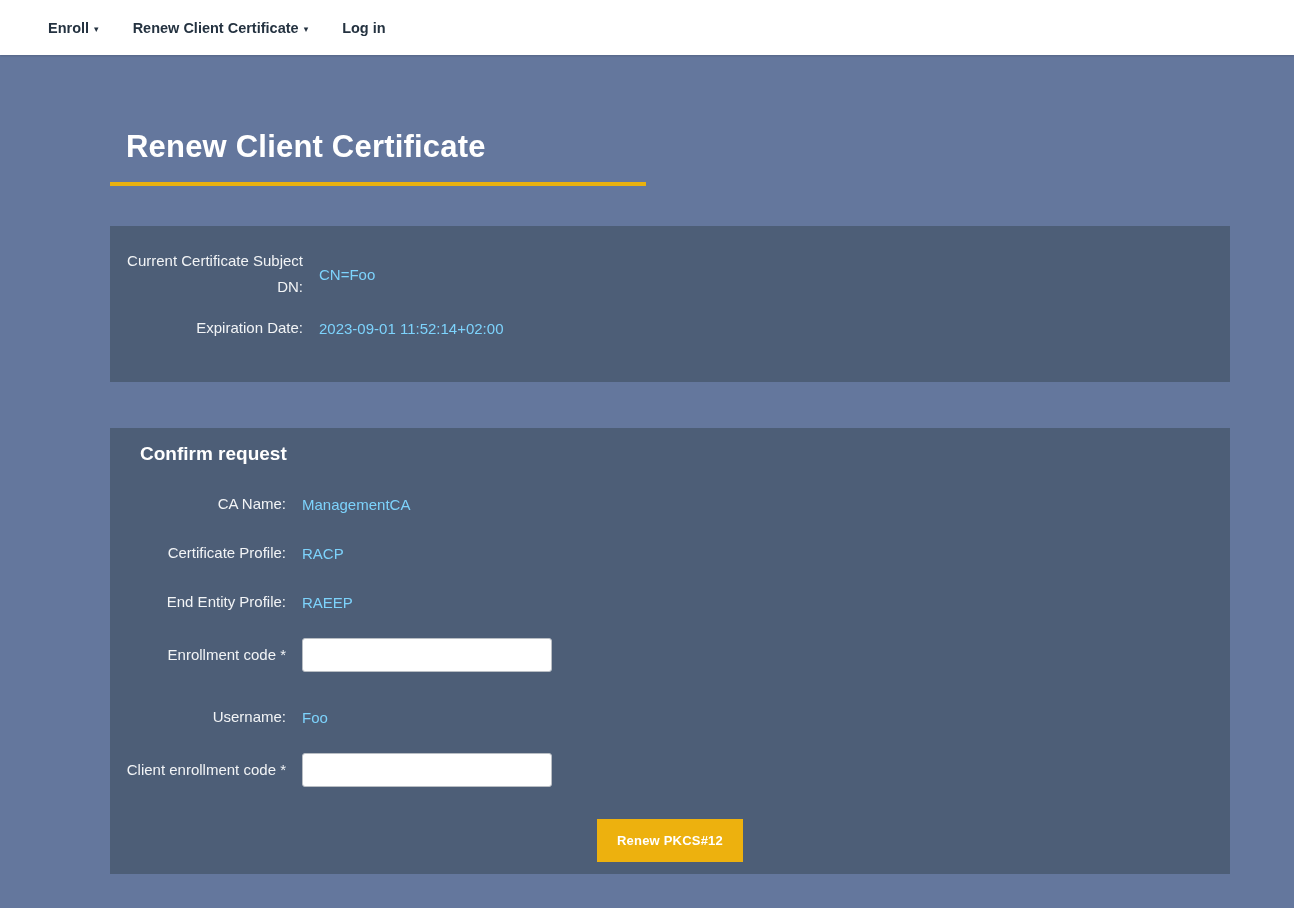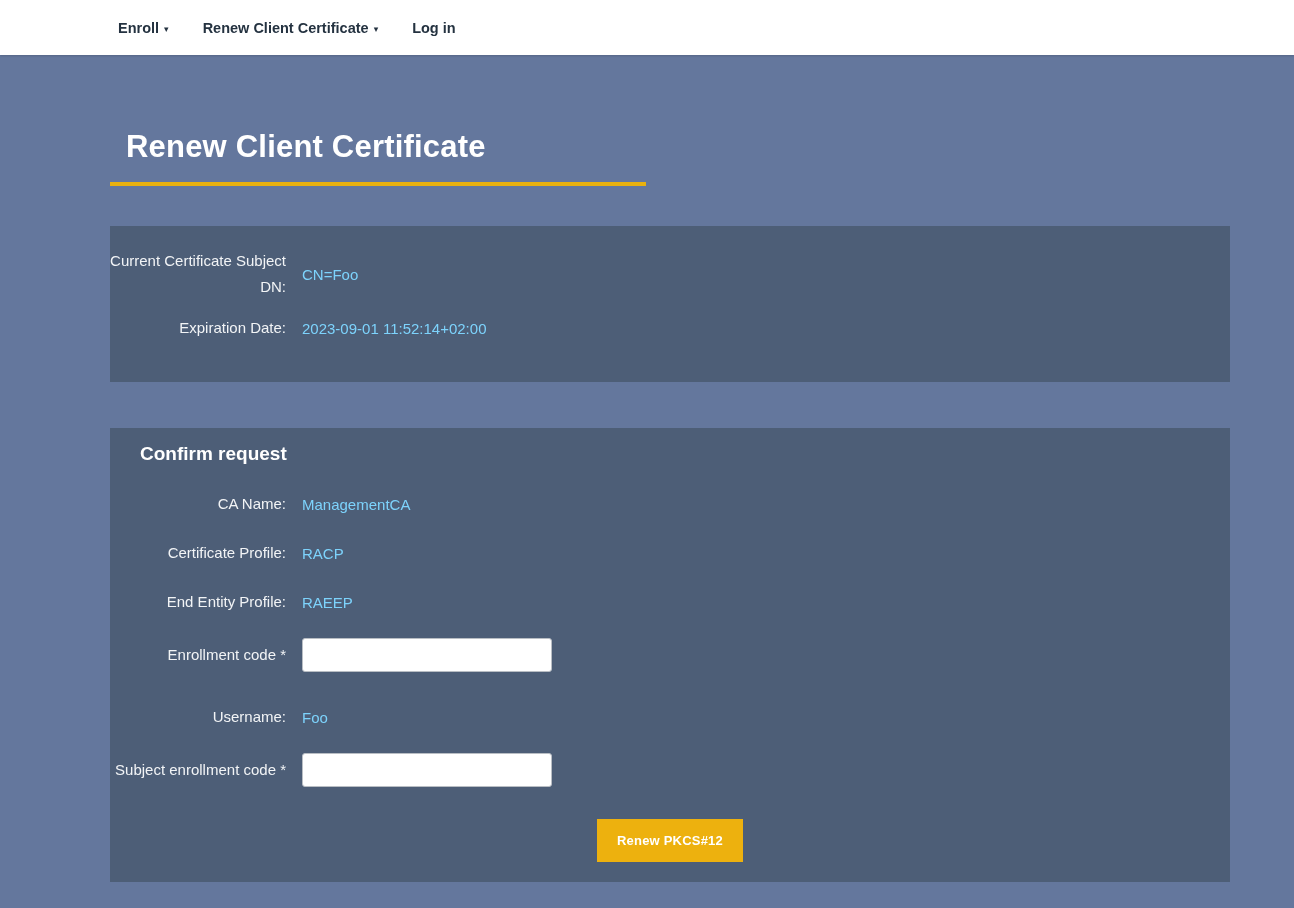--- a/index.html
+++ b/index.html
@@ -10,21 +10,21 @@
     font-family: "Liberation Sans", "DejaVu Sans", sans-serif;
   }
   body { width: 1294px; min-height: 908px; }
 
   
   .navbar {
     background: #ffffff;
     height: 55px;
     display: flex;
     align-items: center;
-    padding-left: 118px;
+    padding-left: 48px;
     box-shadow: 0 1px 2px rgba(0,0,0,0.15);
   }
   .nav-item {
     font-size: 14.5px;
     font-weight: 700;
     color: #243240;
     text-decoration: none;
     margin-right: 34px;
     cursor: pointer;
     white-space: nowrap;
@@ -53,22 +53,22 @@
     width: 536px;
     height: 4px;
     background: #e9b10e;
   }
 
   
   .panel {
     background: #4d5e77;
     margin-top: 24px;
   }
-  .panel-cert { padding: 22px 0 26px 0; margin-top: 40px; }
-  .panel-confirm { margin-top: 46px; padding: 15px 0 20px 0; }
+  .panel-cert { padding: 22px 0 26px 17px; margin-top: 40px; }
+  .panel-confirm { margin-top: 46px; padding: 15px 0 12px 0; }
 
   .section-heading {
     margin: 0 0 26px 30px;
     color: #ffffff;
     font-size: 19px;
     font-weight: 700;
   }
 
   .form-row {
     display: flex;
@@ -169,21 +169,21 @@
         <div class="field-label">Enrollment code *</div>
         <input class="text-input" type="password" value="" style="">
       </div>
 
       <div class="form-row static-row">
         <div class="field-label">Username:</div>
         <div class="field-value">Foo</div>
       </div>
 
       <div class="form-row input-row">
-        <div class="field-label">Subject enrollment code *</div>
+        <div class="field-label">Client enrollment code *</div>
         <input class="text-input" type="password" value="" style="">
       </div>
 
       <div class="button-row">
         <button class="submit-button">Renew PKCS#12</button>
       </div>
     </section>
 
   </div>
 </main>

